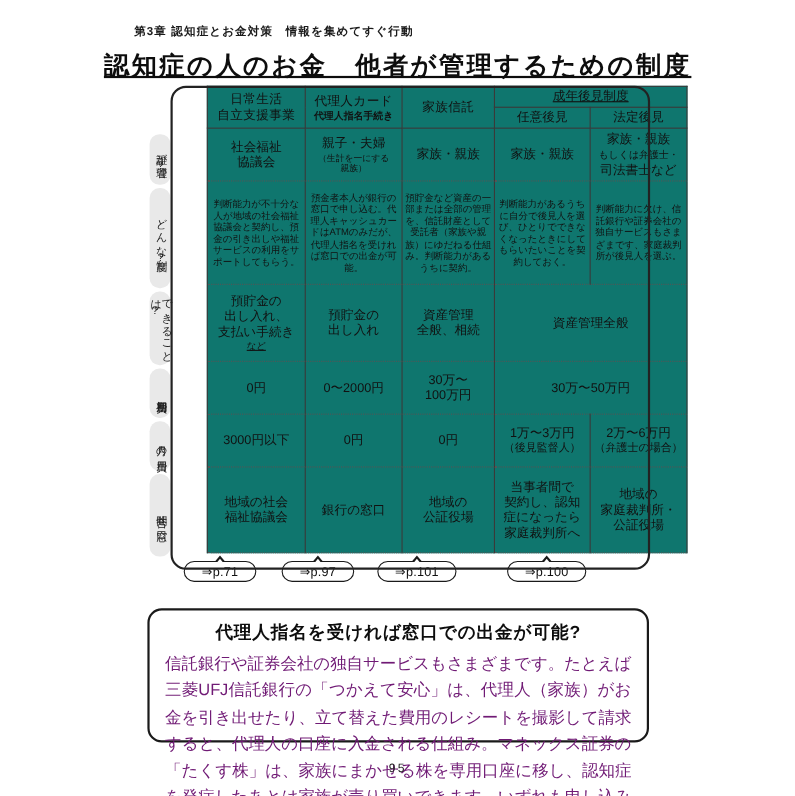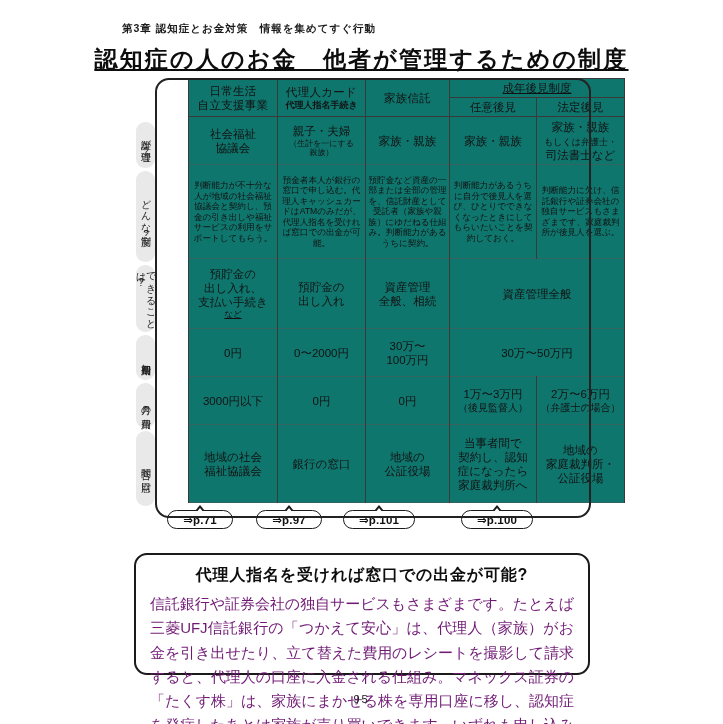--- a/index.html
+++ b/index.html
@@ -170,21 +170,21 @@
     position: absolute;
     top: 4px;
     height: 19px;
     border: 1.6px solid #1a1a1a;
     border-radius: 11px;
     background: #fff;
     display: flex;
     align-items: center;
     justify-content: center;
     font-size: 11.5px;
-    font-weight: 700;
+    font-weight: 400;
     letter-spacing: 0.2px;
     color: #111;
   }
   .ref::before {
     content: "";
     position: absolute;
     top: -6px; left: 50%;
     margin-left: -5px;
     width: 0; height: 0;
     border-left: 5px solid transparent;

